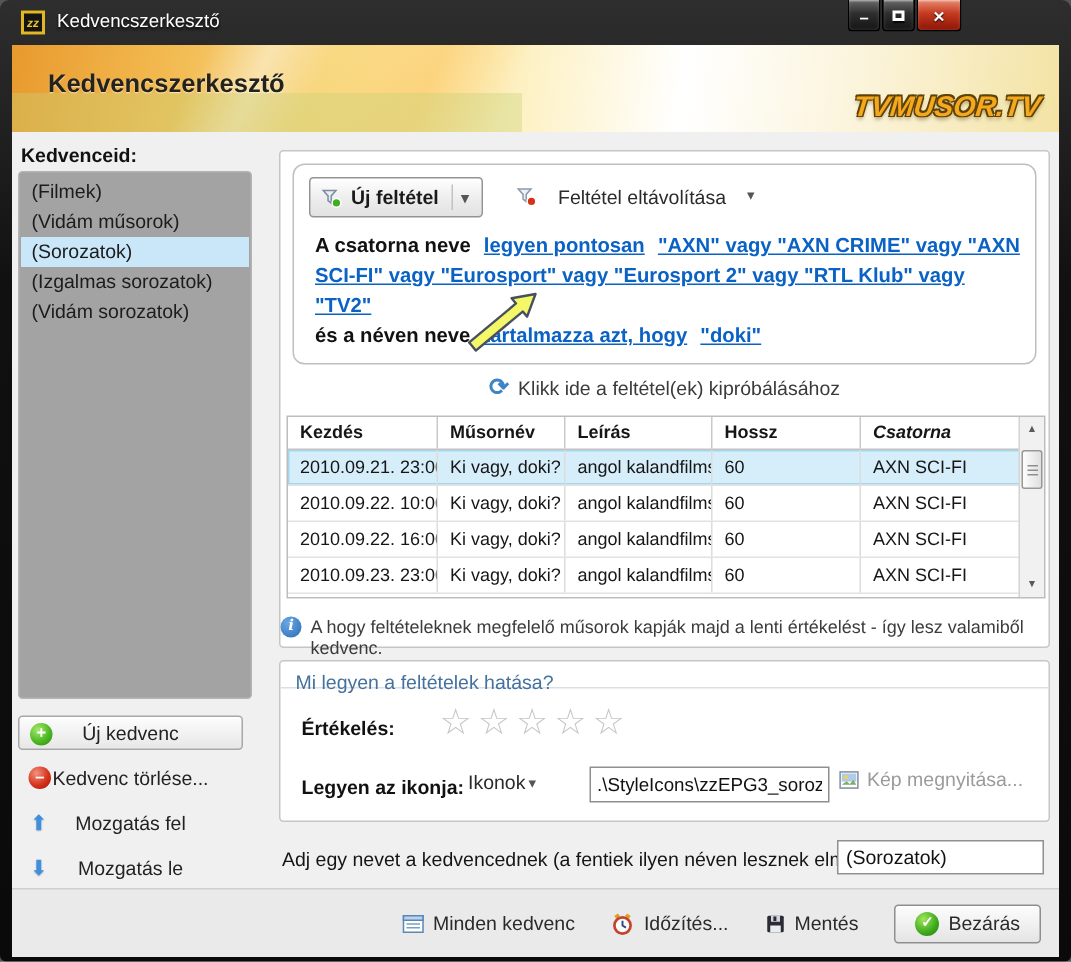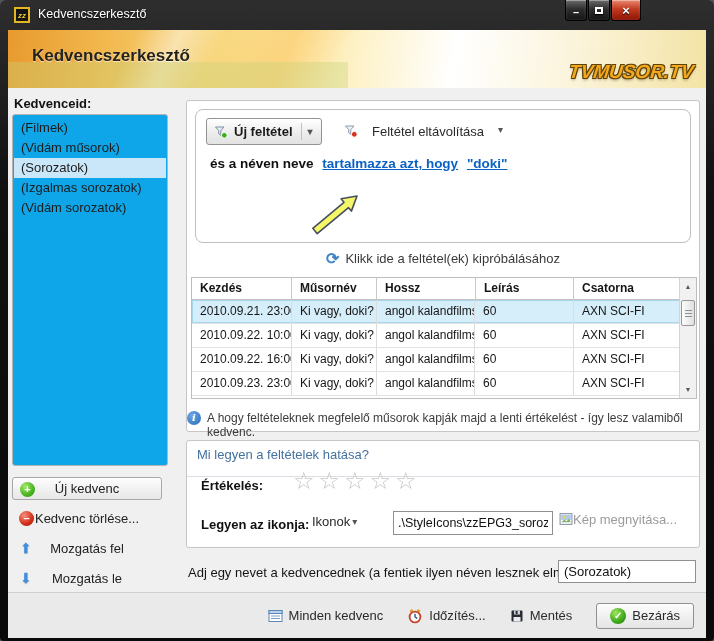--- a/index.html
+++ b/index.html
@@ -19,21 +19,21 @@
   
   .banner{position:absolute;left:8px;top:30px;width:698px;height:58px;background:linear-gradient(97deg,#e89a2e 0%,#f2b84e 14%,#f8d87f 30%,#fdf0c0 48%,#ffffff 64%,#fbf3d8 82%,#f3e3a4 100%);overflow:hidden;}
   .banner:before{content:"";position:absolute;inset:0;background:linear-gradient(115deg,rgba(255,255,255,0) 18%,rgba(255,255,255,.45) 24%,rgba(255,255,255,0) 30%,rgba(255,180,60,.35) 40%,rgba(255,255,255,0) 48%);}
   .banner-green{position:absolute;left:0;bottom:0;width:340px;height:26px;background:rgba(196,210,122,.38);}
   .banner-title{position:absolute;left:24px;top:16px;font-size:17px;font-weight:800;color:#23231c;text-shadow:0 1px 1px rgba(255,255,255,.65);}
   .banner-logo{position:absolute;right:12px;bottom:5px;font-size:19px;font-weight:900;font-style:italic;letter-spacing:0;color:#f4a81d;transform:skewX(-6deg);text-shadow:-1px -1px 0 #5f4206,1px -1px 0 #5f4206,-1px 1px 0 #5f4206,1px 1px 0 #5f4206,0 2px 3px rgba(90,60,0,.55);}
   
   .content{position:absolute;left:8px;top:88px;width:698px;height:545px;background:#f0f0f0;}
   
   .side-label{position:absolute;left:6px;top:8px;font-size:13px;font-weight:bold;color:#111;}
-  .listbox{position:absolute;left:4px;top:26px;width:156px;height:352px;background:#0ea5e9;border:1px solid #b4b4b4;border-radius:3px;padding:3px 1px;}
+  .listbox{position:absolute;left:4px;top:26px;width:156px;height:352px;background:#a3a3a3;border:1px solid #b4b4b4;border-radius:3px;padding:3px 1px;}
   .lbitem{height:20px;line-height:20px;padding-left:7px;font-size:13px;color:#1c1c1c;cursor:default;}
   .lbitem.sel{background:#c9e7f8;}
   .side-btn{position:absolute;left:4px;width:150px;height:23px;display:flex;align-items:center;justify-content:center;font-size:13px;color:#222;cursor:pointer;}
   .side-btn.raised{border:1px solid #a8a8a8;border-radius:3px;background:linear-gradient(#fdfdfd,#e7e7e7);box-shadow:inset 0 1px 0 #fff;}
   .sphere{position:absolute;left:7px;top:4px;width:15px;height:15px;border-radius:50%;color:#fff;font-size:11px;font-weight:bold;line-height:14px;text-align:center;}
   .sphere.green{background:radial-gradient(circle at 35% 30%,#a5e96c,#4db824 55%,#2c8a0e);}
   .sphere.red{background:radial-gradient(circle at 35% 30%,#f3917f,#d6331c 55%,#9c1503);}
   .arrow-glyph{position:absolute;left:8px;top:3px;font-size:14px;color:#3f8fdd;text-shadow:0 1px 1px rgba(0,40,90,.35);}
   
   .panel{position:absolute;background:#fff;border:1px solid #c6c6c6;border-radius:3px;}
@@ -60,26 +60,26 @@
   .c0{width:100px;}.c1{width:85px;}.c2{width:98px;}.c3{width:99px;}.c4{flex:1;border-right:none!important;}
   .vscroll{position:absolute;right:0;top:0;bottom:0;width:17px;background:#f1f1f1;border-left:1px solid #d4d4d4;}
   .sarrow{position:absolute;left:0;width:16px;height:15px;text-align:center;font-size:7px;color:#5a5a5a;line-height:15px;cursor:pointer;}
   .sarrow.up{top:1px;}.sarrow.down{bottom:1px;}
   .sthumb{position:absolute;left:1px;top:22px;width:14px;height:26px;border:1px solid #979797;border-radius:2px;background:linear-gradient(90deg,#fdfdfd,#dfdfdf);cursor:pointer;}
   .sthumb:after{content:"";position:absolute;left:3px;top:9px;width:7px;height:1px;background:#8e8e8e;box-shadow:0 3px 0 #8e8e8e,0 6px 0 #8e8e8e;}
   .inforow{position:absolute;left:0;top:310px;width:100%;display:flex;align-items:flex-start;justify-content:center;gap:6px;font-size:12px;color:#3c3c3c;}
   .infoicon{width:14px;height:14px;border-radius:50%;background:radial-gradient(circle at 35% 30%,#6aa7e4,#2a6cb5);color:#fff;font:italic bold 10px "DejaVu Serif",serif;text-align:center;line-height:14px;flex:0 0 auto;}
   
   .panel2{left:178px;top:352px;width:514px;height:108px;}
-  .p2title{position:absolute;left:0;top:0;width:100%;height:36px;border-bottom:1px solid #d9dee5;color:#44719e;font-size:13px;padding:6px 0 0 10px;}
+  .p2title{position:absolute;left:0;top:0;width:100%;height:18px;border-bottom:1px solid #d9dee5;color:#44719e;font-size:13px;padding:6px 0 0 10px;}
   .lbl{position:absolute;font-size:13px;font-weight:bold;color:#111;}
   .stars{position:absolute;left:106px;top:26px;font-size:24px;color:#c6c6c6;letter-spacing:4px;cursor:pointer;}
   .ikonok{position:absolute;left:125px;top:73px;display:flex;align-items:center;gap:2px;font-size:13px;color:#2a2a2a;cursor:pointer;}
   .pathinput{position:absolute;left:206px;top:70px;width:160px;height:24px;border:1px solid #8f8f8f;font-size:12.5px;padding:0 4px;color:#111;background:#fff;}
-  .imgbtn{position:absolute;left:372px;top:71px;display:flex;font-size:13px;color:#9b9b9b;cursor:pointer;}
+  .imgbtn{position:absolute;left:372px;top:71px;display:flex;align-items:center;gap:5px;font-size:13px;color:#9b9b9b;cursor:pointer;}
   
   .name-label{position:absolute;left:180px;top:477px;font-size:13px;color:#151515;}
   .name-input{position:absolute;left:550px;top:472px;width:138px;height:23px;border:1px solid #8f8f8f;font-size:13px;padding:0 5px;color:#111;background:#fff;}
   
   .footer{position:absolute;left:0;top:504px;width:698px;height:46px;background:#eaeaea;border-top:1px solid #cfcfcf;display:flex;align-items:center;justify-content:flex-end;gap:24px;padding-right:12px;}
   .fbtn{display:flex;align-items:center;gap:6px;font-size:13px;color:#2a2a2a;cursor:pointer;}
   .fbtn.raised{border:1px solid #8f8f8f;border-radius:3px;background:linear-gradient(#fdfdfd,#e4e4e4);box-shadow:inset 0 1px 0 #fff;padding:4px 13px;}
   .checkcircle{width:16px;height:16px;border-radius:50%;background:radial-gradient(circle at 35% 30%,#9fe55d,#3da81b 60%,#277a0c);color:#fff;font-size:10px;font-weight:bold;text-align:center;line-height:16px;}
   svg{display:block;}
 </style>
@@ -153,42 +153,47 @@
         <div class="removebtn">
           <svg width="14" height="14" viewBox="0 0 14 14">
             <path d="M1.5 2h8.5l-3.2 3.6v4.8l-2.1-1.7V5.6z" fill="#eef1f5" stroke="#8d9aab"></path>
             <circle cx="10.3" cy="10.3" r="2.9" fill="#d8311b" stroke="#fff"></circle>
           </svg>
           <span>Feltétel eltávolítása</span>
           <span class="dd-arrow">▾</span>
         </div>
         <div class="condtext">
           <div>
+            <span class="sp">A csatorna neve</span>
+            <a class="sp">legyen pontosan</a>
+            <a>"AXN" vagy "AXN CRIME" vagy "AXN SCI-FI" vagy "Eurosport" vagy "Eurosport 2" vagy "RTL Klub" vagy "TV2"</a>
+          </div>
+          <div>
             <span class="sp">és a néven neve</span>
             <a class="sp">tartalmazza azt, hogy</a>
             <a>"doki"</a>
           </div>
         </div>
         <svg class="annot-arrow" viewBox="0 0 60 50">
           <polygon points="9.2,45.7 40.5,19.7 43.4,23.1 49,8 33.1,10.8 36,14.3 4.8,40.3" fill="#f3f768" stroke="#47505e" stroke-width="1.6" stroke-linejoin="round"></polygon>
         </svg>
       </div>
 
       <div class="testlink">
         <span class="refresh">⟳</span>
         <span>Klikk ide a feltétel(ek) kipróbálásához</span>
       </div>
 
       <div class="grid">
         <div class="grow head">
           <div class="gcell c0">Kezdés</div>
           <div class="gcell c1">Műsornév</div>
+          <div class="gcell c2">Leírás</div>
           <div class="gcell c3">Hossz</div>
-          <div class="gcell c2">Leírás</div>
-          <div class="gcell c4" style="margin-right:12px;">Csatorna</div>
+          <div class="gcell c4" style="margin-right:12px;font-style:italic;">Csatorna</div>
         </div>
         <div class="grow body sel" style="width:489px;">
           <div class="gcell c0">2010.09.21. 23:00</div>
           <div class="gcell c1">Ki vagy, doki?</div>
           <div class="gcell c2">angol kalandfilmsor...</div>
           <div class="gcell c3">60</div>
           <div class="gcell c4">AXN SCI-FI</div>
         </div>
         <div class="grow body" style="width:489px;">
           <div class="gcell c0">2010.09.22. 10:00</div>

